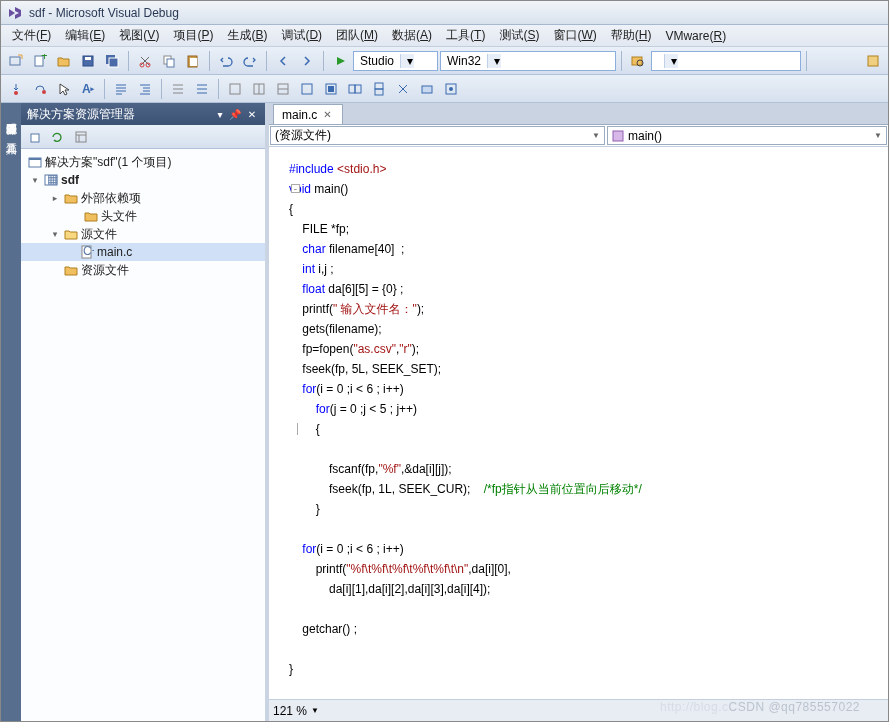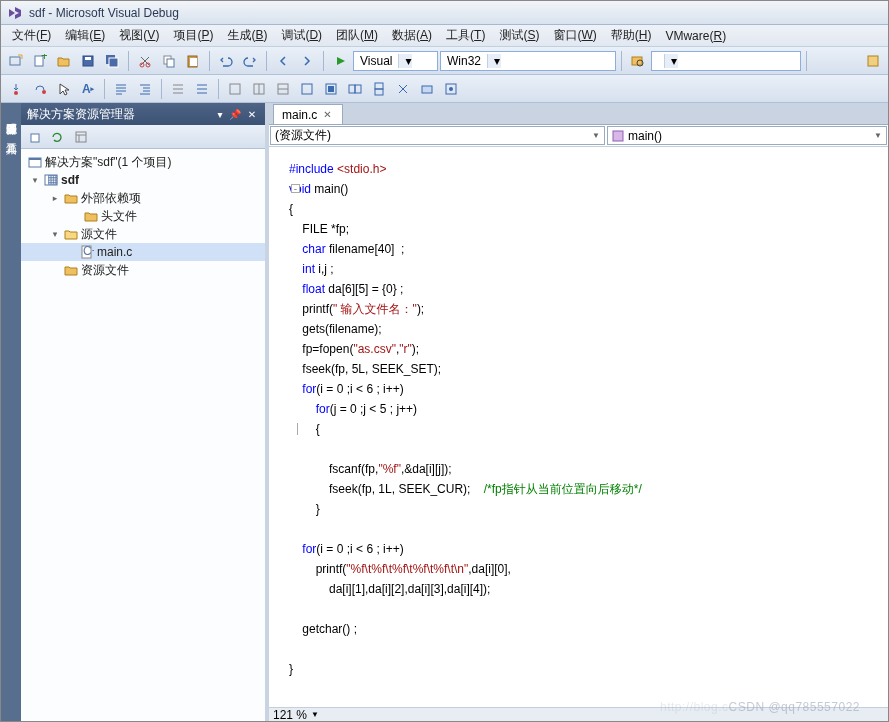--- a/index.html
+++ b/index.html
@@ -38,21 +38,21 @@
 .file-tab .x { cursor:pointer; font-size:10px; color:#666; }
 .nav-row { height:22px; display:flex; border-bottom:1px solid #c4cfdd; }
 .nav-dd { flex:1; border:1px solid #9aaabf; margin:1px; background:#fff; display:flex; align-items:center; padding:0 4px; font-size:11px; }
 .nav-dd .arr { margin-left:auto; font-size:8px; color:#666; }
 .code-area { flex:1; overflow:auto; background:#fff;margin-top:8px; }
 .code { font-family:Consolas,"Courier New",monospace; font-size:15px; line-height:20px; padding:4px 4px 4px 20px; white-space:pre; position:relative; }
 .gut { position:absolute; left:2px; width:14px; text-align:center; color:#888; font-size:10px; cursor:pointer; }
 .kw { color:#0000ff; }
 .str { color:#a31515; }
 .cm { color:#008000; }
-.zoom-row { height:14px; background:#e8edf4; border-top:1px solid #c4cfdd; display:flex; align-items:center; padding:0 4px; font-size:10px; gap:4px; }
+.zoom-row { height:22px; background:#e8edf4; border-top:1px solid #c4cfdd; display:flex; align-items:center; padding:0 4px; font-size:10px; gap:4px; }
 .watermark { position:absolute; right:29px; bottom:6px; font-size:17px; color:rgba(150,160,175,.55); font-family:Arial; letter-spacing:.5px; pointer-events:none; }
 svg { display:block; }
 </style>
 </head>
 <body>
 
 <div class="title-bar">
   <span class="logo">
     <svg width="16" height="16" viewBox="0 0 16 16">
         <path d="M2 4 L8 8 L2 12 Z M8 2 L14 5 L14 11 L8 14 L8 10 L12 8 L8 6 Z" fill="#6a4ea0"></path>
@@ -149,21 +149,21 @@
         <path d="M5 3l4 4-4 4" fill="none" stroke="#3a6ab0" stroke-width="1.5"></path>
       </svg>
     </div>
   <span class="sep"></span>
   <div class="tb">
       <svg width="14" height="14">
         <path d="M4 3l8 4-8 4z" fill="#2a9a2a"></path>
       </svg>
     </div>
   <div class="dd" style="width:85px">
-      <span>Visual</span>
+      <span>Studio</span>
       <span class="arr">▾</span>
     </div>
   <div class="dd" style="width:176px">
       <span>Win32</span>
       <span class="arr">▾</span>
     </div>
   <span class="sep"></span>
   <div class="tb">
       <svg width="14" height="14">
         <rect x="1" y="3" width="10" height="8" fill="#f0c060" stroke="#b08020"></rect>

